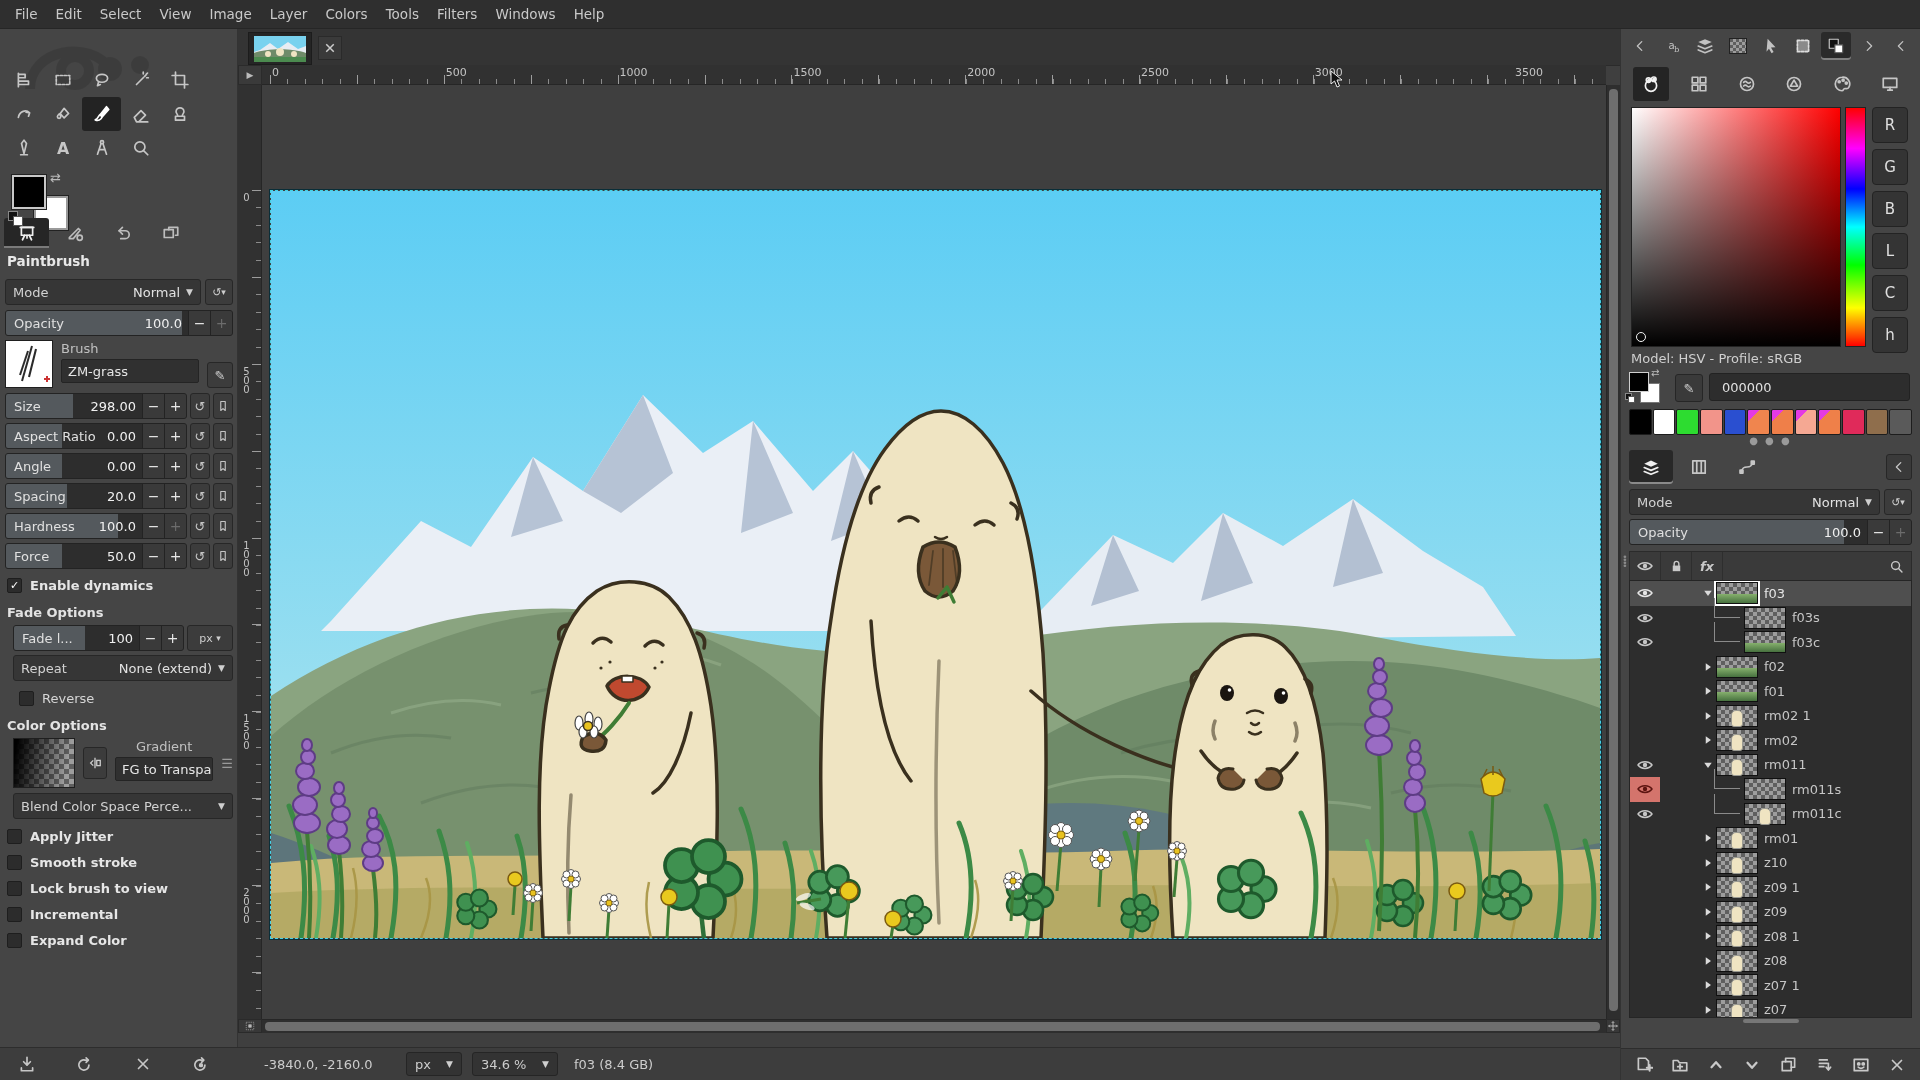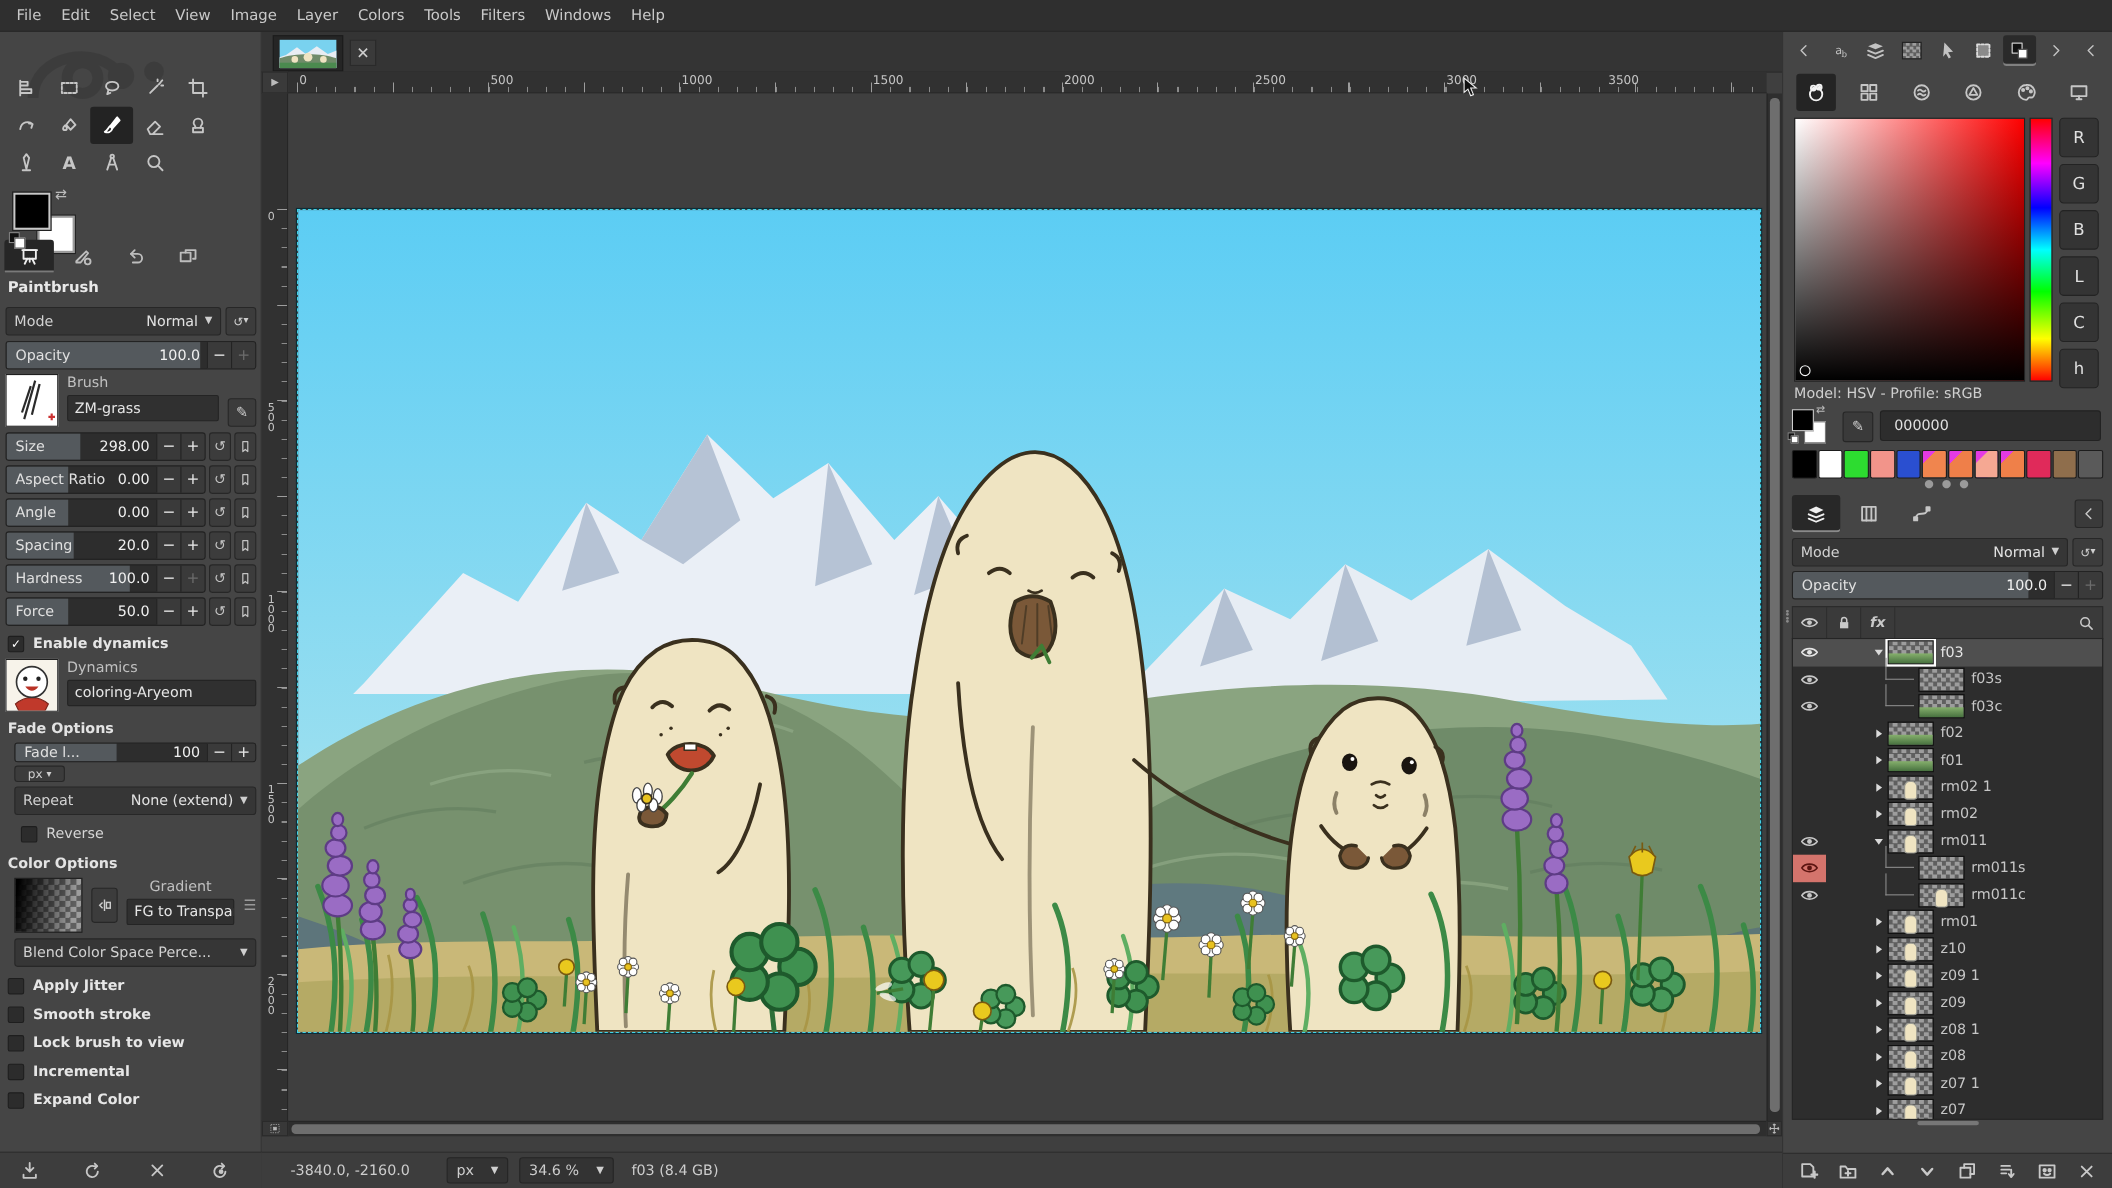--- a/index.html
+++ b/index.html
@@ -459,39 +459,23 @@
               </svg>
             </div>
           </div>
         </div>
 
       <div class="crow">
         <span class="chk">✓</span>
         <span class="clbl bold">Enable dynamics</span>
       </div>
 
-      <div class="res-row">
-        <div class="res-thumb">
-          <svg width="46" height="46">
-              <rect width="46" height="46" fill="#f7f3ea"></rect>
-            <path d="M8 40 q15 -12 30 0 l-3 6 H11z" fill="#c0392b" stroke="#7a241b"></path>
-            <circle cx="23" cy="20" r="14" fill="#fff" stroke="#333" stroke-width="1.5"></circle>
-            <circle cx="17" cy="17" r="2" fill="#222"></circle>
-              <circle cx="29" cy="17" r="2" fill="#222"></circle>
-            <path d="M17 24 q6 8 12 0 z" fill="#b93226"></path>
-            </svg>
-        </div>
-        <div class="res-col">
-          <div class="rlbl">Dynamics</div>
-          <div class="rval">coloring-Aryeom</div>
-        </div>
-      </div>
 
       <div class="sec-title">Fade Options</div>
-      <div class="srow-wrap" style="padding-left:8px;flex-direction:column;">
+      <div class="srow-wrap" style="padding-left:8px;">
         <div class="srow">
           <div class="fill" style="width:42%"></div>
           <span class="lbl">Fade l...</span>
           <span class="val">100</span>
           <span class="sbtn">−</span>
           <span class="sbtn">+</span>
         </div>
         <div class="mini-btn" style="width:44px;">
           <span>px</span>&nbsp;<span class="caret">▾</span>
         </div>
@@ -601,21 +585,21 @@
     <div class="ruler-corner">▶</div>
     <div class="hruler">
         <div class="hticks2"></div>
         <span class="num" style="left: 10px;">0</span>
         <span class="num" style="left: 183.8px;">500</span>
         <span class="num" style="left: 357.6px;">1000</span>
         <span class="num" style="left: 531.4px;">1500</span>
         <span class="num" style="left: 705.2px;">2000</span>
         <span class="num" style="left: 879px;">2500</span>
         <span class="num" style="left: 1052.8px;">3000</span>
-        <span class="num" style="left: 1200px;">3500</span>
+        <span class="num" style="left: 1253px;">3500</span>
       </div>
     <div class="vruler">
         <div class="vticks2"></div>
         <span class="num" style="top: 107px;">0</span>
         <span class="num" style="top: 280.8px;">500</span>
         <span class="num" style="top: 454.6px;">1000</span>
         <span class="num" style="top: 628.4px;">1500</span>
         <span class="num" style="top: 802.2px;">2000</span>
       </div>
 

